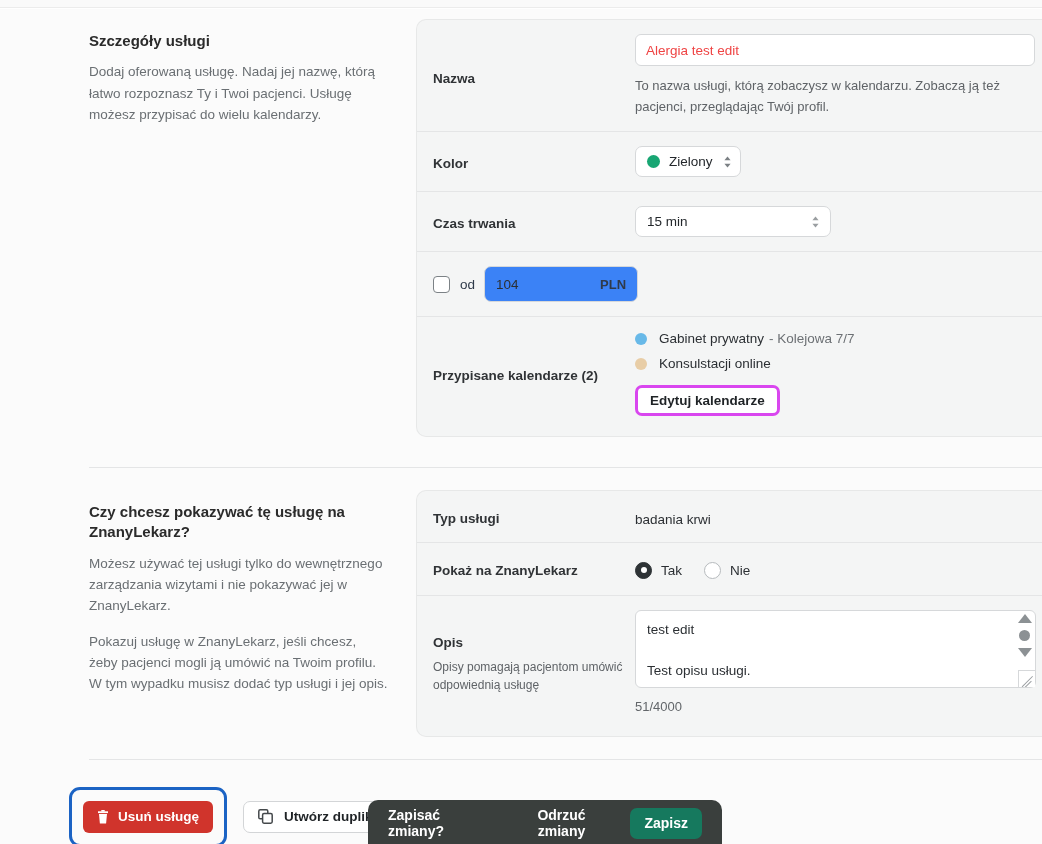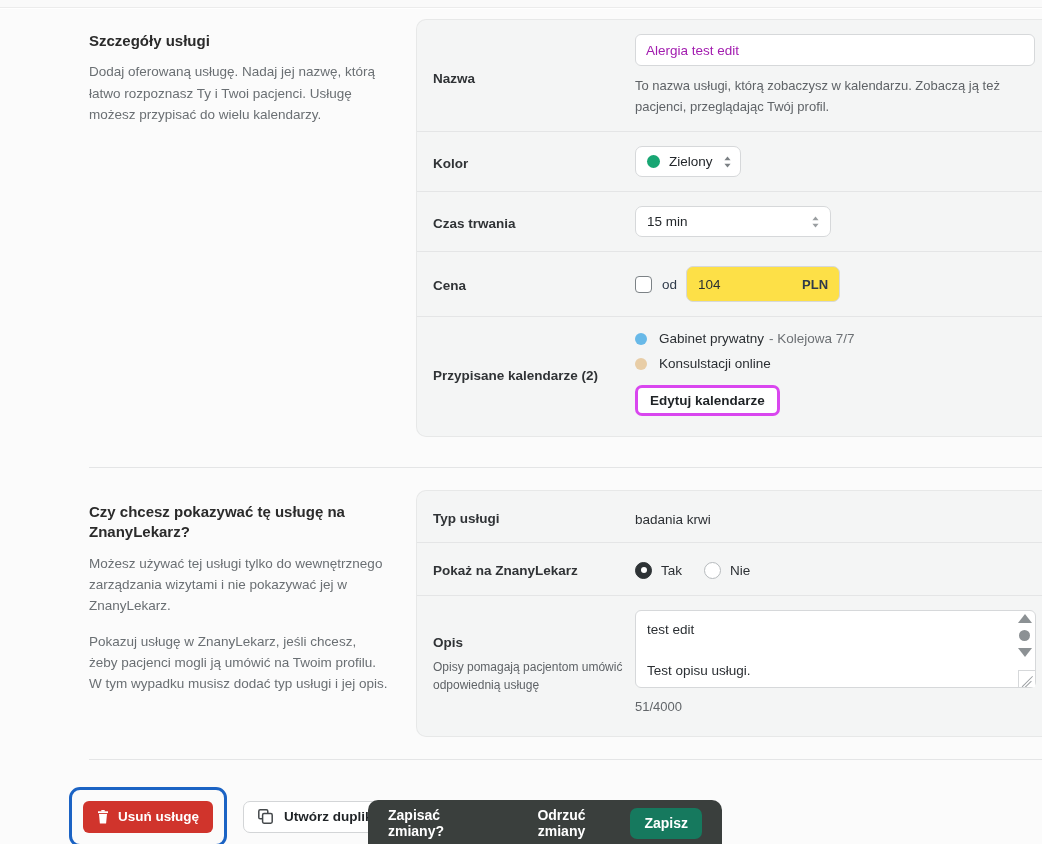--- a/index.html
+++ b/index.html
@@ -91,21 +91,21 @@
   .row-field { flex: 1 1 auto; min-width: 0; }
 
   
   .text-input {
     display: block;
     width: 400px;
     height: 32px;
     padding: 0 10px;
     font-size: 13.5px;
     font-family: "Liberation Sans", sans-serif;
-    color: #a21caf;
+    color: #ef4444;
     background: #ffffff;
     border: 1px solid #d6d8da;
     border-radius: 6px;
     outline: none;
   }
   .field-help {
     font-size: 13px;
     color: #5f6367;
     line-height: 1.62;
     margin-top: 9px;
@@ -147,21 +147,21 @@
     cursor: pointer;
   }
   .od-label {
     font-size: 13.5px;
     color: #2f3a4a;
     margin: 0 9px 0 10px;
   }
   .price-input-wrap {
     display: flex; align-items: center;
     width: 154px; height: 20px;
-    background: #fde047;
+    background: #3b82f6;
     border: 1px solid #d6d8da;
     border-radius: 7px;
     padding: 17px 11px;
   }
   .price-input-wrap input {
     border: none; outline: none; background: transparent;
     font-size: 13.5px; font-family: "Liberation Sans", sans-serif;
     color: #2b2f33; width: 100%; padding: 0;
   }
   .pln {
@@ -365,21 +365,20 @@
                 <svg width="9" height="14" viewBox="0 0 9 14">
                   <path d="M4.5 1.5 L7.6 5.3 L1.4 5.3 Z" fill="#9a9ea1"></path>
                   <path d="M4.5 12.5 L1.4 8.7 L7.6 8.7 Z" fill="#9a9ea1"></path>
                 </svg>
               </span>
             </div>
           </div>
         </div>
 
         <div class="row">
-          <div class="row-label nopad">Cena</div>
           <div class="row-field">
             <div class="price-wrap">
               <span class="checkbox"></span>
               <span class="od-label">od</span>
               <span class="price-input-wrap">
                 <input type="text" value="104" style="">
                 <span class="pln">PLN</span>
               </span>
             </div>
           </div>

